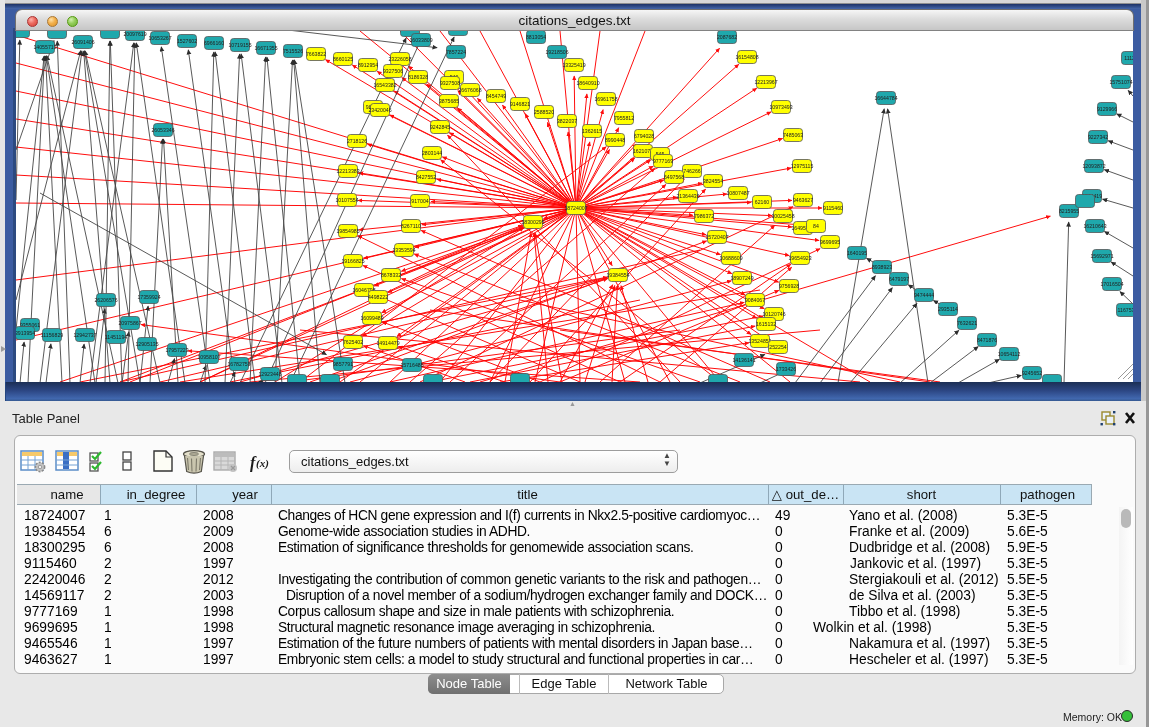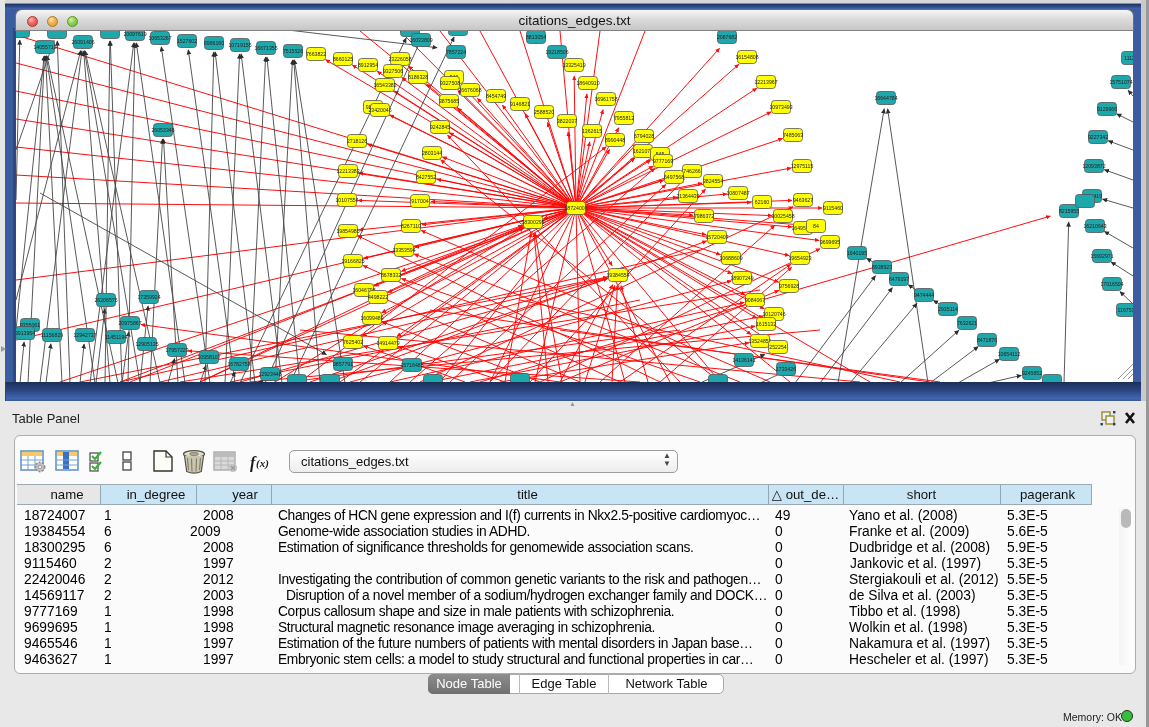--- a/index.html
+++ b/index.html
@@ -643,34 +643,34 @@
 <div class="abs hsep" style="left:271px"></div>
 <div class="abs hsep" style="left:768px"></div>
 <div class="abs hsep" style="left:843px"></div>
 <div class="abs hsep" style="left:1000px"></div>
 <div class="abs hlab" style="left:27px;width:80px">name</div>
 <div class="abs hlab" style="left:108px;width:96px">in_degree</div>
 <div class="abs hlab" style="left:208px;width:74px">year</div>
 <div class="abs hlab" style="left:279px;width:497px">title</div>
 <div class="abs hlab" style="left:768px;width:75px">△ out_de…</div>
 <div class="abs hlab" style="left:843px;width:157px">short</div>
-<div class="abs hlab" style="left:1000px;width:95px">pagerank</div>
+<div class="abs hlab" style="left:1000px;width:95px">pathogen</div>
 <div class="trow" style="top:506px">
       <span style="left:7px">18724007</span>
       <span style="left:87px">1</span>
       <span style="left:186px">2008</span>
       <span style="left:261px;width:499px;overflow:hidden;letter-spacing:-0.37px">Changes of HCN gene expression and I(f) currents in Nkx2.5‑positive cardiomyoc…</span>
       <span style="left:758px">49</span>
       <span style="left:832px">Yano et al. (2008)</span>
       <span style="left:990px">5.3E-5</span>
     </div>
 <div class="trow" style="top:522px">
       <span style="left:7px">19384554</span>
       <span style="left:87px">6</span>
-      <span style="left:173px">2009</span>
+      <span style="left:186px">2009</span>
       <span style="left:261px;width:499px;overflow:hidden;letter-spacing:-0.37px">Genome‑wide association studies in ADHD.</span>
       <span style="left:758px">0</span>
       <span style="left:832px">Franke et al. (2009)</span>
       <span style="left:990px">5.6E-5</span>
     </div>
 <div class="trow" style="top:538px">
       <span style="left:7px">18300295</span>
       <span style="left:87px">6</span>
       <span style="left:186px">2008</span>
       <span style="left:261px;width:499px;overflow:hidden;letter-spacing:-0.37px">Estimation of significance thresholds for genomewide association scans.</span>
@@ -712,21 +712,21 @@
       <span style="left:758px">0</span>
       <span style="left:832px">Tibbo et al. (1998)</span>
       <span style="left:990px">5.3E-5</span>
     </div>
 <div class="trow" style="top:618px">
       <span style="left:7px">9699695</span>
       <span style="left:87px">1</span>
       <span style="left:186px">1998</span>
       <span style="left:261px;width:499px;overflow:hidden;letter-spacing:-0.37px">Structural magnetic resonance image averaging in schizophrenia.</span>
       <span style="left:758px">0</span>
-      <span style="left:832px">Wolkin et al. (1998)</span>
+      <span style="left:796px">Wolkin et al. (1998)</span>
       <span style="left:990px">5.3E-5</span>
     </div>
 <div class="trow" style="top:634px">
       <span style="left:7px">9465546</span>
       <span style="left:87px">1</span>
       <span style="left:186px">1997</span>
       <span style="left:261px;width:499px;overflow:hidden;letter-spacing:-0.37px">Estimation of the future numbers of patients with mental disorders in Japan base…</span>
       <span style="left:758px">0</span>
       <span style="left:832px">Nakamura et al. (1997)</span>
       <span style="left:990px">5.3E-5</span>

